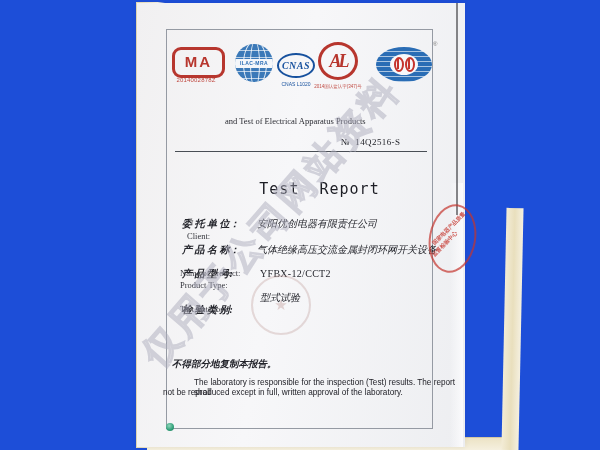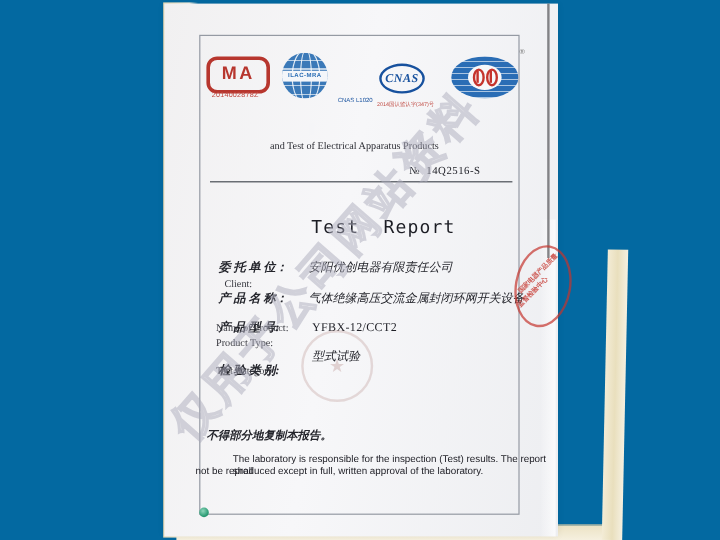--- a/index.html
+++ b/index.html
@@ -1,16 +1,16 @@
 <!DOCTYPE html>
 <html><head>
 <meta charset="utf-8">
 <style>
   html,body{margin:0;padding:0;width:600px;height:450px;overflow:hidden;}
-  .stage{position:relative;width:600px;height:450px;background:#0369a1;overflow:hidden;
+  .stage{position:relative;width:600px;height:450px;background:#1d4ed8;overflow:hidden;
          font-family:"Liberation Sans",sans-serif;}
   
   .edge-left{position:absolute;left:136px;top:2px;width:29px;height:446px;
     background:linear-gradient(to right,#e6dab4 0%,#efe7cc 40%,#f6f1e1 75%,rgba(246,241,225,0) 100%);}
   .edge-bottom{position:absolute;left:147px;top:437px;width:368px;height:13px;
     background:linear-gradient(#ece3c5,#f6f1e1);border-top:1px solid #d4c8a4;}
   .edge-right{position:absolute;left:504px;top:208px;width:17px;height:242px;
     background:linear-gradient(to right,#f3ecd6,#e9dfbd 50%,#f5f0e0);transform:rotate(1.2deg);}
   
   .page{position:absolute;left:137px;top:3px;width:328px;height:444px;
@@ -31,21 +31,21 @@
   .ilac{position:absolute;left:98px;top:41px;width:38px;height:38px;border-radius:50%;background:#3b79b8;
     background-image:repeating-linear-gradient(to bottom,rgba(255,255,255,0) 0 6px,rgba(255,255,255,.65) 6px 7px);overflow:hidden;}
   .ilac::before{content:"";position:absolute;left:22%;top:-3px;width:56%;height:44px;
     border:1.5px solid rgba(255,255,255,.85);border-radius:50%;}
   .ilac::after{content:"";position:absolute;left:40%;top:-3px;width:20%;height:44px;
     border:1.5px solid rgba(255,255,255,.85);border-radius:50%;}
   .ilac-band{position:absolute;left:0;top:15px;width:100%;height:9px;background:#f4f6fa;color:#2a6db5;
     font:bold 5px/9px "Liberation Sans",sans-serif;text-align:center;letter-spacing:.4px;z-index:2;}
   .cnas-ell{position:absolute;left:140px;top:50px;width:38px;height:25px;border:2.5px solid #17519e;
     border-radius:50%;color:#17519e;font:italic bold 10px/21px "Liberation Serif",serif;
-    text-align:center;letter-spacing:.5px;box-sizing:border-box;margin-left:39px;}
+    text-align:center;letter-spacing:.5px;box-sizing:border-box;}
   .cnas-code{position:absolute;left:132px;top:78px;width:54px;text-align:center;font-size:5px;color:#17519e;}
   .al-circ{position:absolute;left:181px;top:39px;width:40px;height:38px;border:3px solid #b7362e;
     border-radius:50%;color:#b7362e;font:bold italic 18px/33px "Liberation Serif",serif;
     text-align:center;letter-spacing:-3px;box-sizing:border-box;}
   .al-code{position:absolute;left:166px;top:81px;width:70px;text-align:center;font-size:4.5px;color:#c04a42;}
   .cqc{position:absolute;left:239px;top:44px;width:56px;height:35px;border-radius:50%;background:#2a6db5;
     background-image:repeating-linear-gradient(to bottom,rgba(255,255,255,0) 0 4px,rgba(255,255,255,.6) 4px 5px);}
   .cqc-core{position:absolute;left:14px;top:7px;width:28px;height:21px;background:#f7f8fa;border-radius:50%;
     display:flex;align-items:center;justify-content:center;gap:1px;}
   .cqc-c{width:10px;height:15px;border:2.5px solid #c5342d;border-radius:50%;box-sizing:border-box;position:relative;}
@@ -118,20 +118,21 @@
     </div>
     <div class="cma-code">2014002878Z</div>
 
     <div class="ilac">
       <div class="ilac-band">ILAC-MRA</div>
     </div>
 
     <div class="cnas-ell">CNAS</div>
     <div class="cnas-code">CNAS L1020</div>
 
+    <div class="al-circ">AL</div>
     <div class="al-code">2014国认监认字(347)号</div>
 
     <div class="cqc">
       <div class="cqc-core">
         <div class="cqc-c"></div>
         <div class="cqc-c"></div>
       </div>
     </div>
     <div class="cqc-reg">®</div>
 

